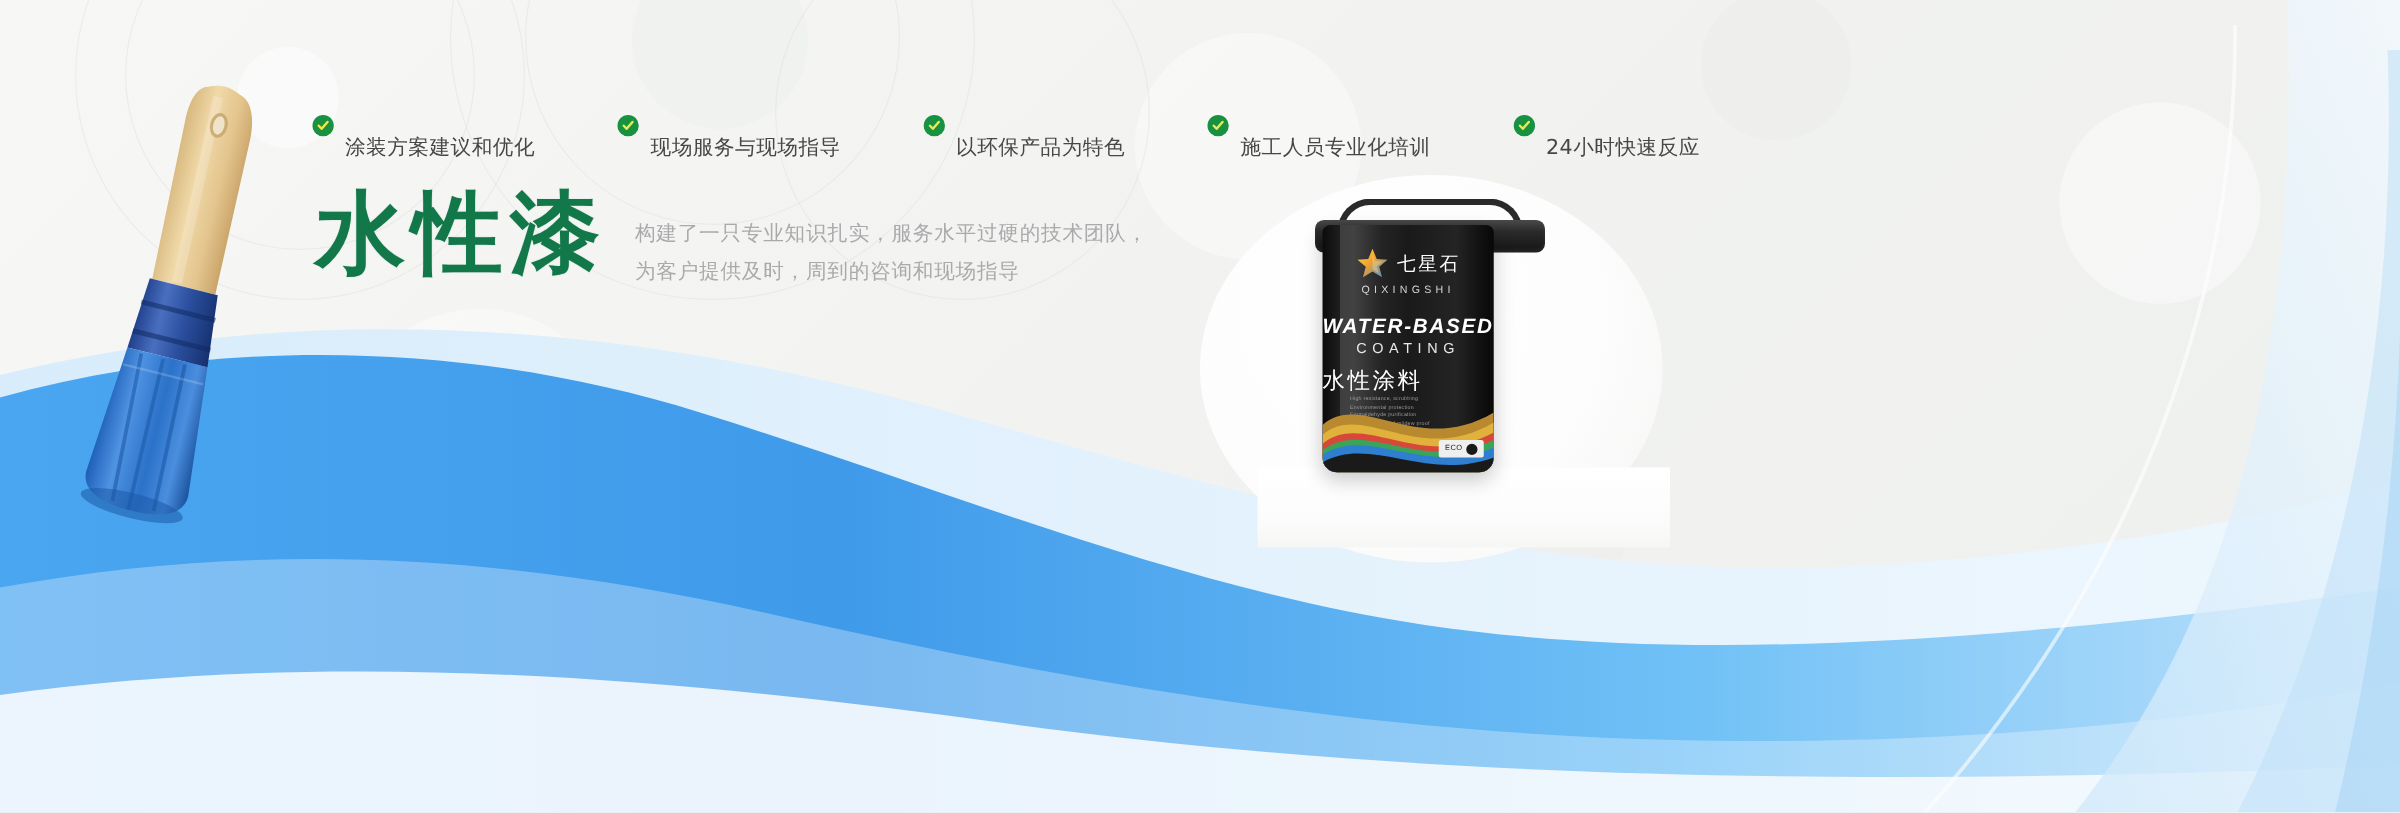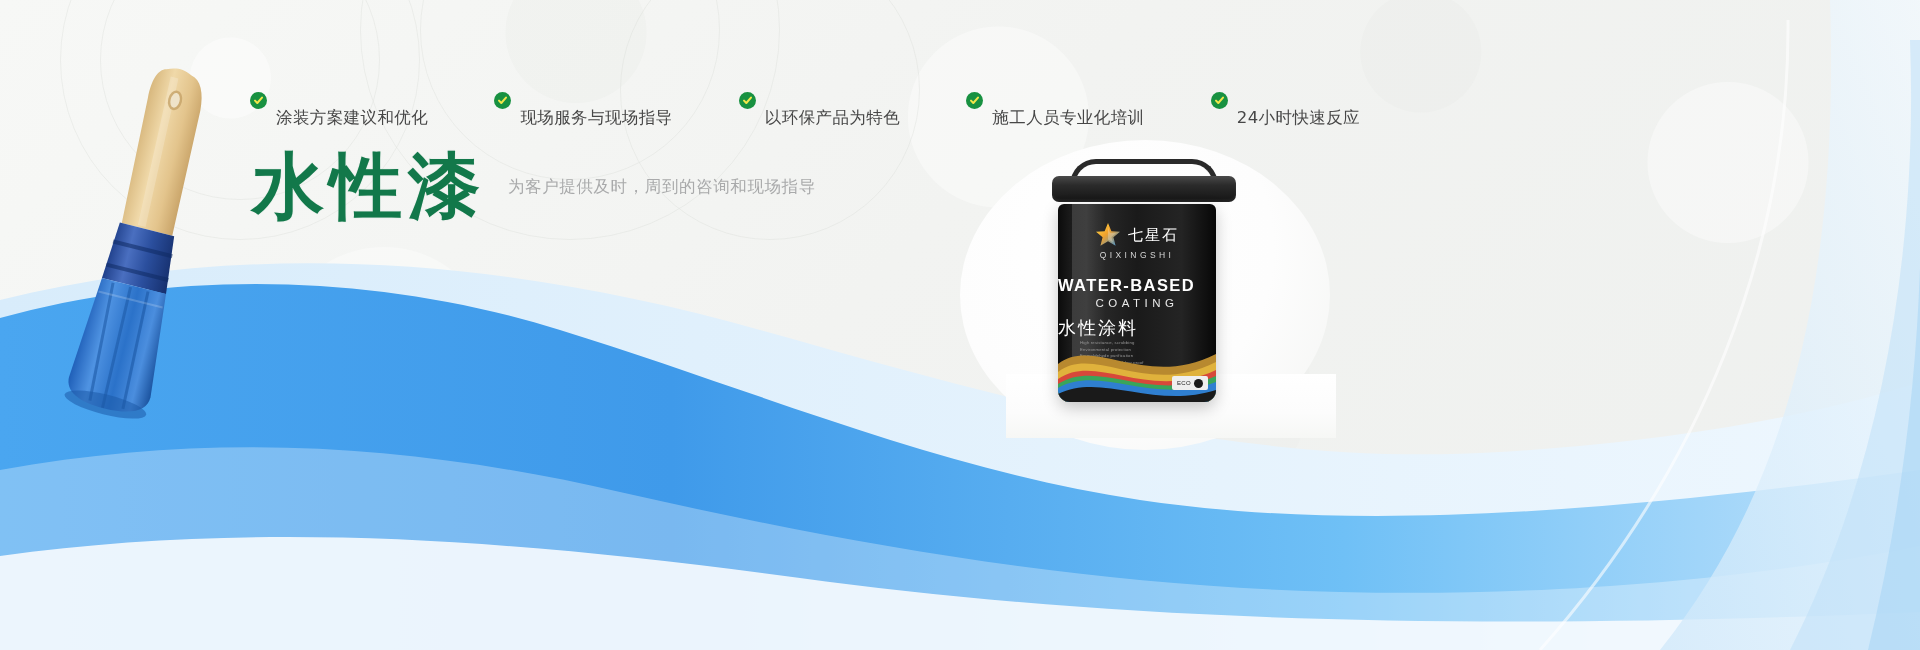--- a/index.html
+++ b/index.html
@@ -86,36 +86,36 @@
     position:absolute; left:22px; top:-1px; width:148px; height:26px;
     border:5px solid #2a2a2a; border-bottom:none;
     border-radius:70px 70px 0 0; background:transparent;
   }
   .bucket-lid {
     position:absolute; left:4px; top:16px; width:184px; height:26px; border-radius:7px;
     background:linear-gradient(180deg,#4a4a4a 0%,#2b2b2b 35%,#141414 100%);
     box-shadow:inset 0 -2px 3px rgba(255,255,255,.08);
   }
   .bucket-body {
-    position:absolute; left:10px; top:44px; width:158px; height:198px;
+    position:absolute; left:10px; top:20px; width:137px; height:198px;
     border-radius:6px 6px 12px 12px; overflow:hidden;
     background:linear-gradient(90deg,#0b0b0b 0%,#2e2e2e 18%,#1a1a1a 50%,#242424 78%,#070707 100%);
     box-shadow:0 6px 16px rgba(0,0,0,.22);
   }
   .bucket-gloss {
     position:absolute; left:14px; top:0; width:34px; height:100%;
     background:linear-gradient(90deg,rgba(255,255,255,.14),rgba(255,255,255,0));
   }
   .logo-row { position:absolute; left:0; right:0; top:18px; display:flex; align-items:center; justify-content:center; gap:7px; }
   .star { width:26px; height:26px; position:relative; }
   .brand-cn { color:#fff; font-size:15px; letter-spacing:2px; font-family:"DejaVu Sans","Liberation Sans",sans-serif; }
   .brand-en { position:absolute; left:0; right:0; top:46px; text-align:center;
     color:#d6d6d6; font-size:8.5px; letter-spacing:3.4px; font-family:"Liberation Sans",sans-serif; }
   .title-en { position:absolute; left:0; right:0; top:72px; text-align:left;
-    color:#ffffff; font-size:16.5px; font-weight:bold; letter-spacing:1.4px; font-family:"Liberation Sans",sans-serif; }
+    color:#ffffff; font-size:16.5px; font-weight:bold; letter-spacing:1.4px; font-family:"Liberation Sans",sans-serif;font-style:italic; }
   .title-en2 { position:absolute; left:0; right:0; top:93px; text-align:center;
     color:#e9e9e9; font-size:11.5px; letter-spacing:4.5px; font-family:"Liberation Sans",sans-serif; }
   .title-cn { position:absolute; left:0; right:0; top:112px; 
     color:#ffffff; font-size:18px; letter-spacing:2px; font-family:Liberation Serif, serif; }
   .fineprint { position:absolute; left:22px; top:136px; width:88px; }
   .fineprint span { display:block; color:#9a9a9a; font-size:4.2px; line-height:6.5px; letter-spacing:.2px;
     font-family:"Liberation Sans",sans-serif; white-space:nowrap; }
   .rainbow { position:absolute; left:0; bottom:0; width:100%; height:78px; }
   .eco-badge {
     position:absolute; right:8px; bottom:12px; width:36px; height:14px; border-radius:2px;
@@ -255,20 +255,21 @@
             <path d="M2 5.6 L4.3 8 L9 2.6" stroke="#f2e74a" stroke-width="2" fill="none" stroke-linecap="round" stroke-linejoin="round"></path>
           </svg>
       </span>
       <span class="feature-label">24小时快速反应</span>
     </div>
   </div>
 
   <div class="headline-row">
     <div class="headline">水性漆</div>
     <div class="desc">
+      <p>构建了一只专业知识扎实，服务水平过硬的技术团队，</p>
       <p>为客户提供及时，周到的咨询和现场指导</p>
     </div>
   </div>
 
 
   <div class="product">
     <div class="product-circle"></div>
     <div class="product-shelf"></div>
 
     <div class="bucket">

